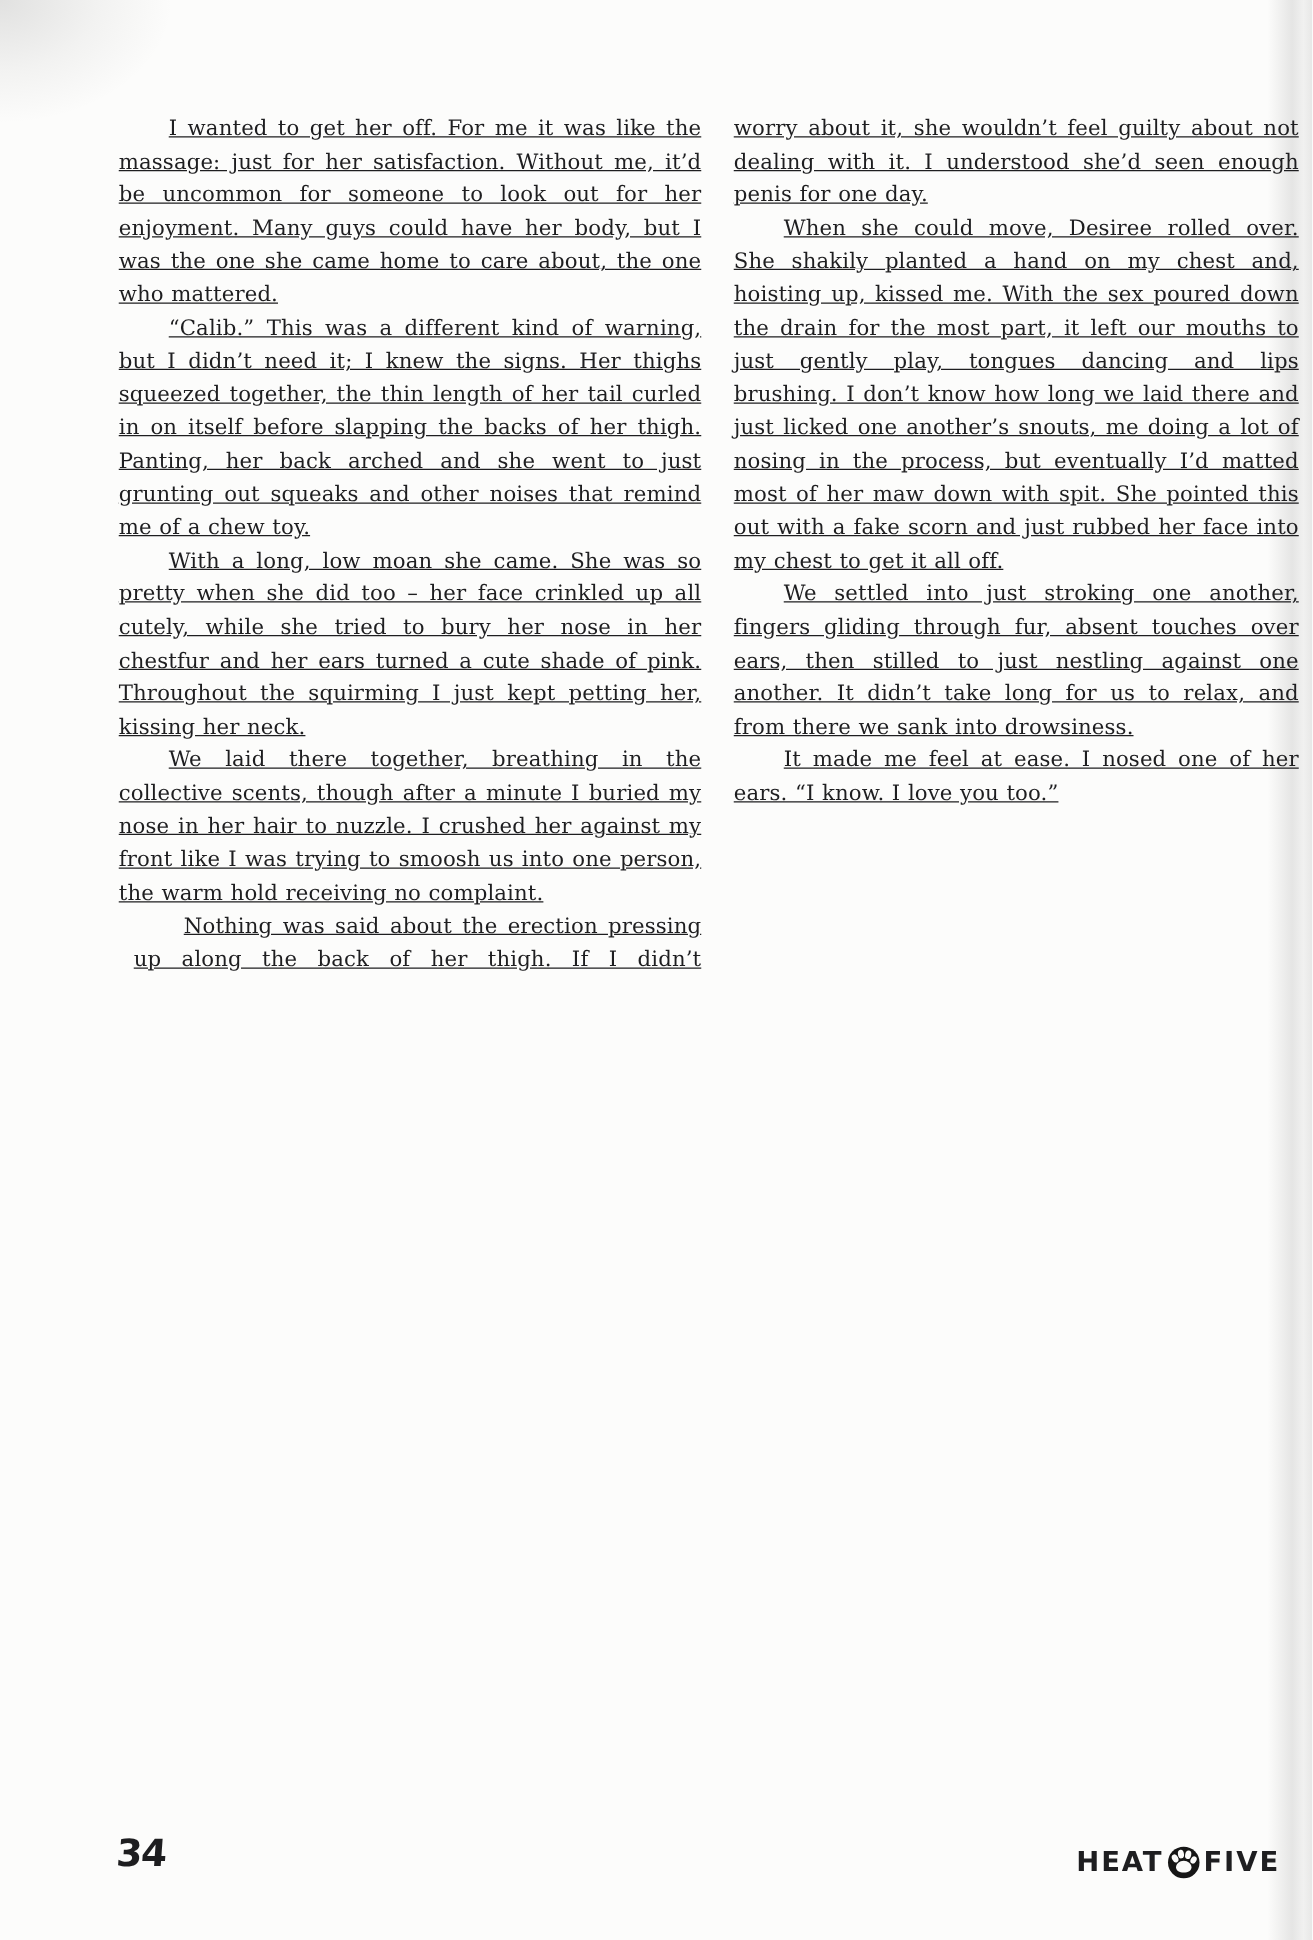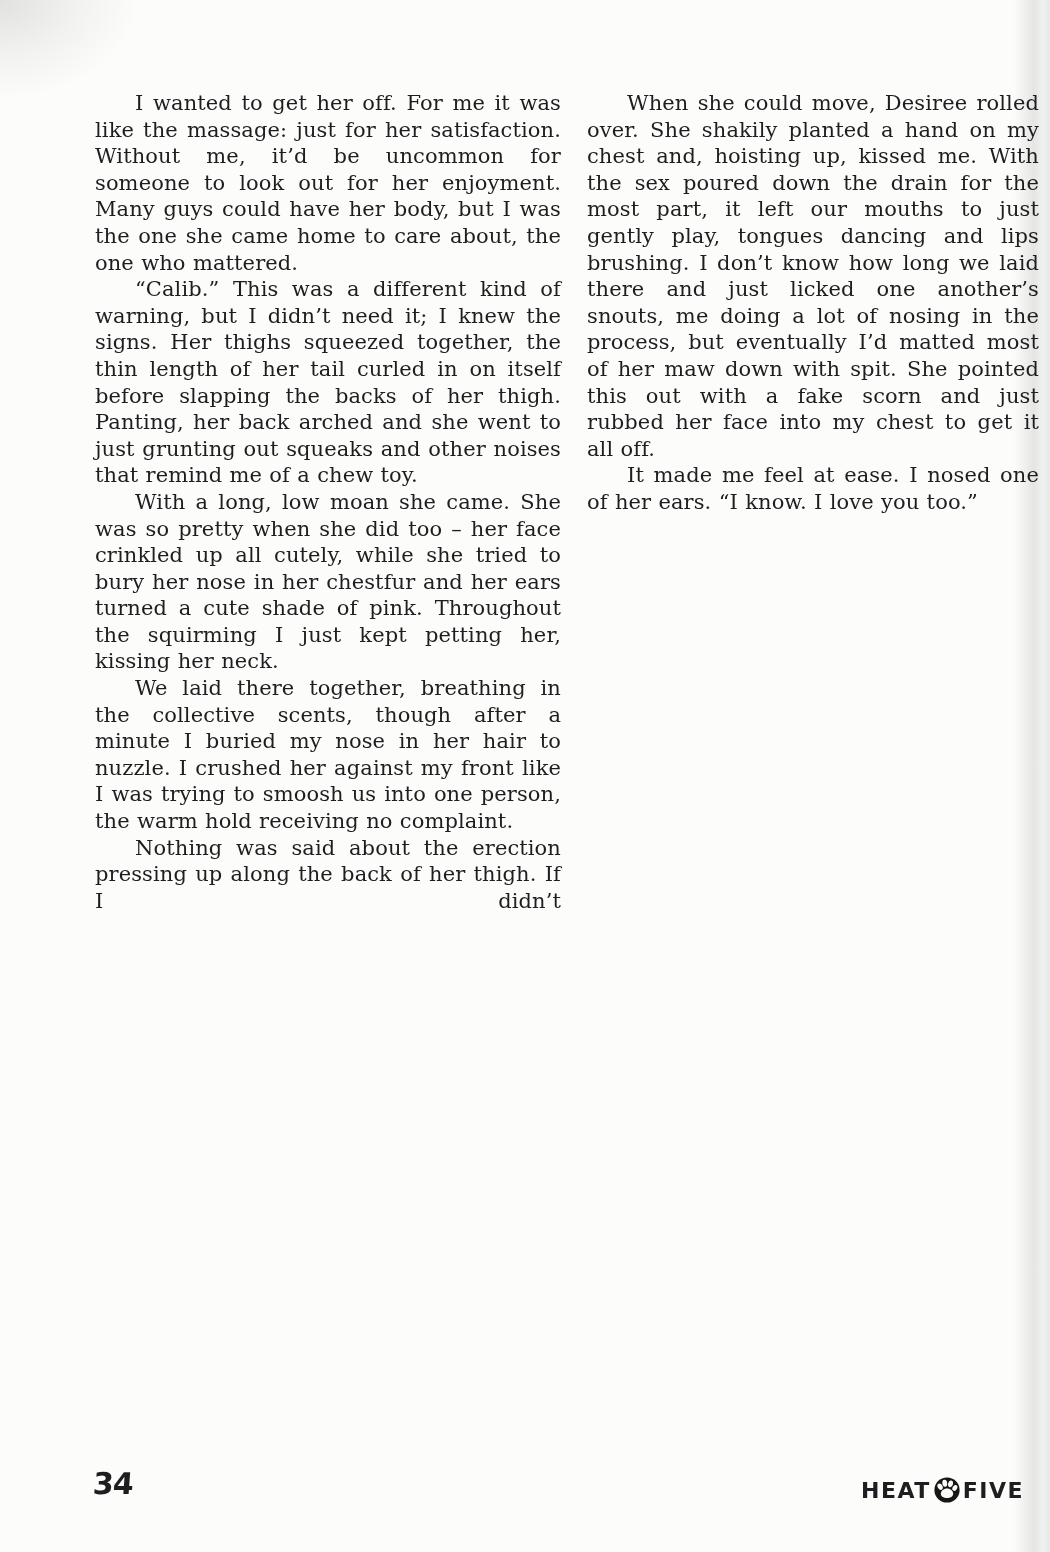--- a/index.html
+++ b/index.html
@@ -37,32 +37,33 @@
 
   
   .columns {
     position: absolute;
     top: 90px; left: 95px;
     display: flex;
     gap: 26px;
   }
   .column {
     text-align: justify;
-    font-size: 21px;
+    font-size: 17px;
     line-height: 26.6px;
     letter-spacing: 0.1px;
     word-spacing: 0.5px;
     hyphens: none;
+    text-decoration: underline;
   }
   .column-left  { width: 466px; }
   .column-right { width: 452px; }
 
   p.para { margin: 0; padding: 0; }
   p.para.indent { text-indent: 40px; }
-  p.para.continues { text-align-last: justify; }
+  p.para.continues { text-align-last: justify; margin-left: 12px; }
 
   
   .page-number {
     position: absolute;
     left: 93px; top: 1466px;
     font-family: "DejaVu Sans", sans-serif;
     font-weight: bold;
     font-size: 30px;
     letter-spacing: -1px;
     transform: skewX(-4deg);
@@ -90,21 +91,23 @@
 
   <div class="columns">
     <div class="column column-left">
         <p class="para indent">I wanted to get her off. For me it was like the massage: just for her satisfaction. Without me, it’d be uncommon for someone to look out for her enjoyment. Many guys could have her body, but I was the one she came home to care about, the one who mattered.</p>
         <p class="para indent">“Calib.” This was a different kind of warning, but I didn’t need it; I knew the signs. Her thighs squeezed together, the thin length of her tail curled in on itself before slapping the backs of her thigh. Panting, her back arched and she went to just grunting out squeaks and other noises that remind me of a chew toy.</p>
         <p class="para indent">With a long, low moan she came. She was so pretty when she did too – her face crinkled up all cutely, while she tried to bury her nose in her chestfur and her ears turned a cute shade of pink. Throughout the squirming I just kept petting her, kissing her neck.</p>
         <p class="para indent">We laid there together, breathing in the collective scents, though after a minute I buried my nose in her hair to nuzzle. I crushed her against my front like I was trying to smoosh us into one person, the warm hold receiving no complaint.</p>
         <p class="para indent continues">Nothing was said about the erection pressing up along the back of her thigh. If I didn’t</p>
       </div>
     <div class="column column-right">
+        <p class="para">worry about it, she wouldn’t feel guilty about not dealing with it. I understood she’d seen enough penis for one day.</p>
         <p class="para indent">When she could move, Desiree rolled over. She shakily planted a hand on my chest and, hoisting up, kissed me. With the sex poured down the drain for the most part, it left our mouths to just gently play, tongues dancing and lips brushing. I don’t know how long we laid there and just licked one another’s snouts, me doing a lot of nosing in the process, but eventually I’d matted most of her maw down with spit. She pointed this out with a fake scorn and just rubbed her face into my chest to get it all off.</p>
+        <p class="para indent">We settled into just stroking one another, fingers gliding through fur, absent touches over ears, then stilled to just nestling against one another. It didn’t take long for us to relax, and from there we sank into drowsiness.</p>
         <p class="para indent">It made me feel at ease. I nosed one of her ears. “I know. I love you too.”</p>
       </div>
   </div>
 
   <div class="page-number">34</div>
 
   <div class="brand">
     <span>HEAT</span>
     <span class="paw-icon">
       <svg width="28" height="28" viewBox="0 0 30 30" aria-hidden="true">

